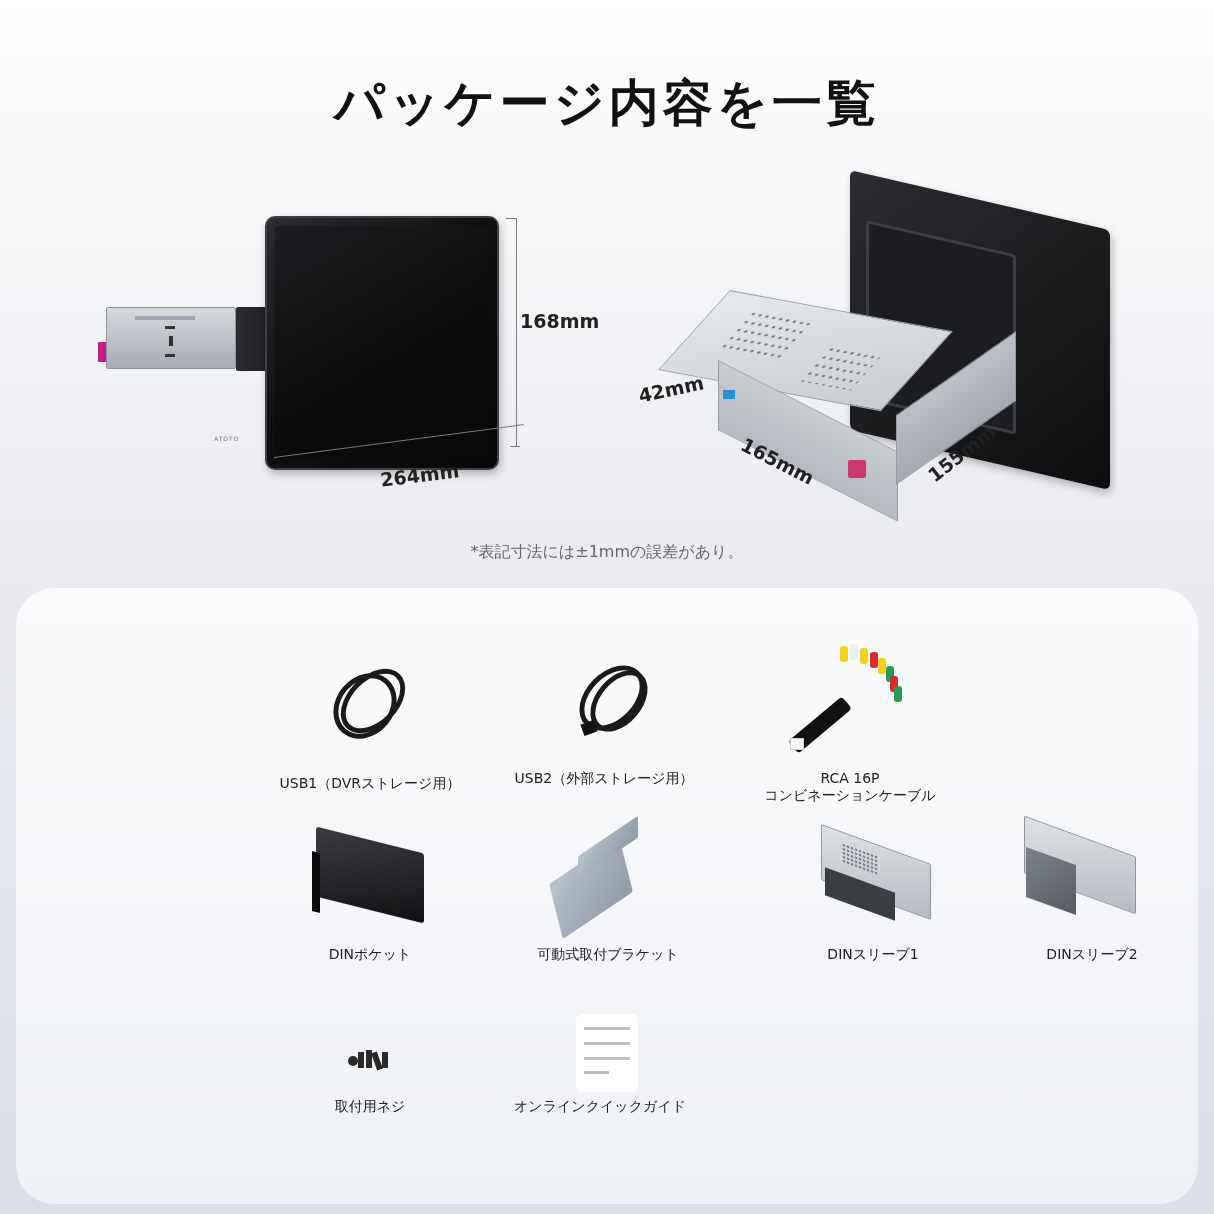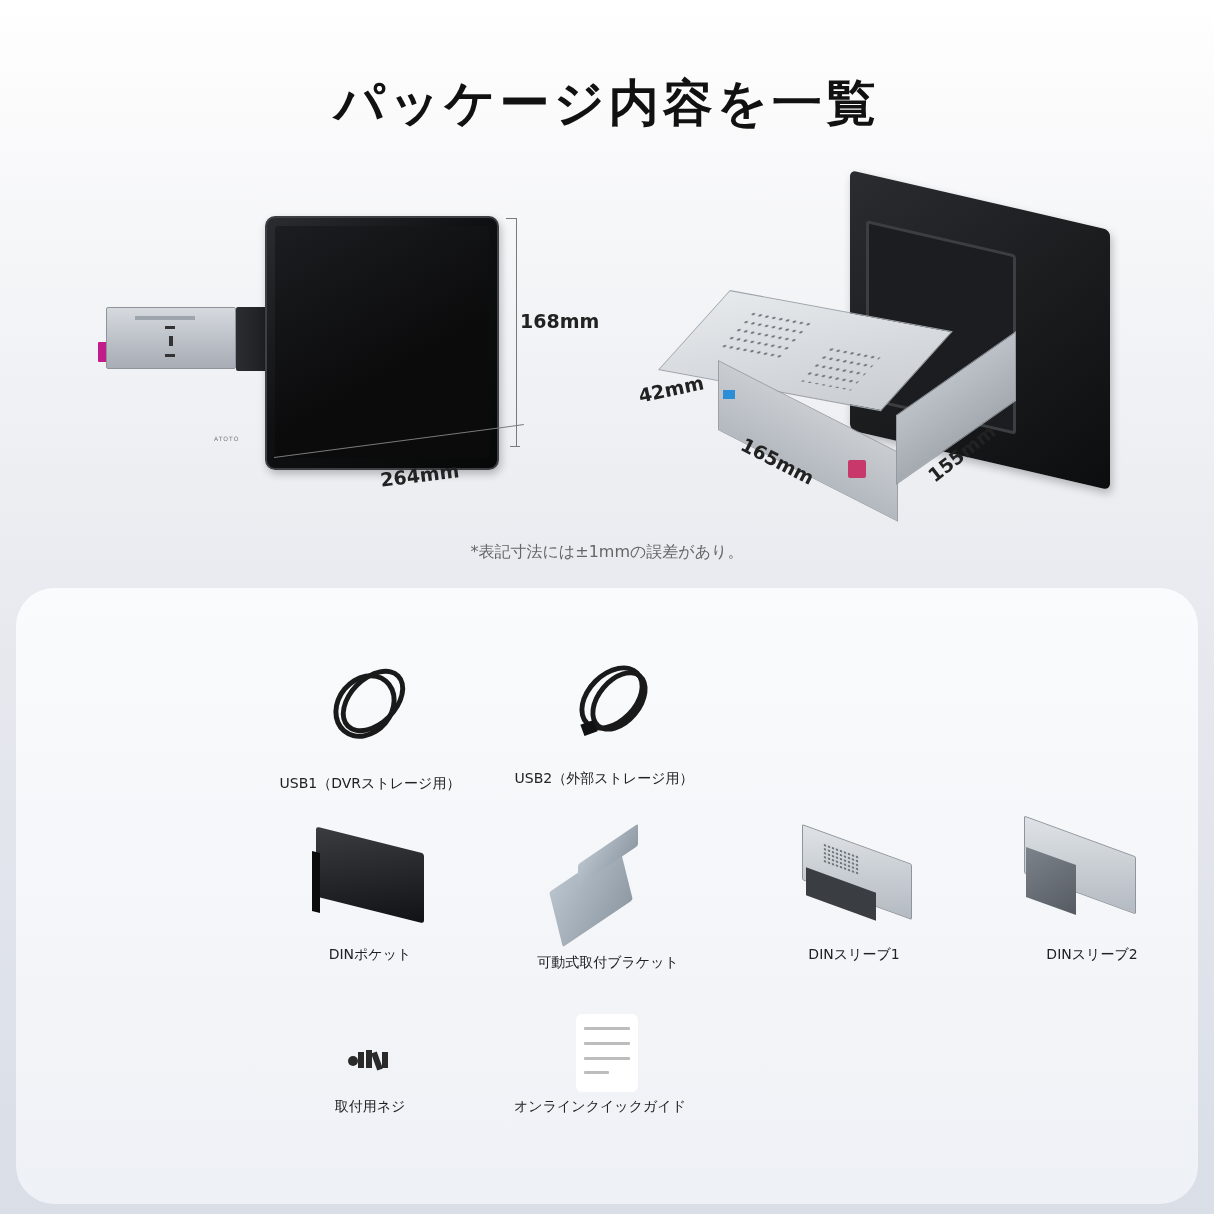--- a/index.html
+++ b/index.html
@@ -202,40 +202,56 @@
 
   <div class="item" style="left:470px;top:22px;">
     <div class="item-visual">
       <div class="cable-coil" style="left:100px;top:50px;width:52px;height:76px;transform:rotate(45deg);"></div>
       <div class="cable-coil" style="left:110px;top:56px;width:46px;height:70px;transform:rotate(40deg);"></div>
       <div style="position:absolute;left:96px;top:112px;width:14px;height:12px;background:#111;transform:rotate(-20deg);"></div>
     </div>
     <div class="item-label">USB2（外部ストレージ用）</div>
   </div>
 
+  <div class="item" style="left:716px;top:22px;">
+    <div class="item-visual">
+      <div style="position:absolute;left:80px;top:80px;width:16px;height:70px;background:#111;transform:rotate(50deg);border-radius:4px;"></div>
+      <div style="position:absolute;left:58px;top:128px;width:14px;height:12px;background:#f4f4f4;border:1px solid #ccc;"></div>
+      <div class="rca-tip" style="left:108px;top:36px;background:#f3d21d;"></div>
+      <div class="rca-tip" style="left:118px;top:34px;background:#eee;"></div>
+      <div class="rca-tip" style="left:128px;top:38px;background:#f3d21d;"></div>
+      <div class="rca-tip" style="left:138px;top:42px;background:#d92b2b;"></div>
+      <div class="rca-tip" style="left:146px;top:48px;background:#f3d21d;"></div>
+      <div class="rca-tip" style="left:154px;top:56px;background:#2b9a5b;"></div>
+      <div class="rca-tip" style="left:158px;top:66px;background:#d92b2b;"></div>
+      <div class="rca-tip" style="left:162px;top:76px;background:#2b9a5b;"></div>
+    </div>
+    <div class="item-label">RCA 16P</div>
+    <div class="item-label">コンビネーションケーブル</div>
+  </div>
 
 
 
   <div class="item" style="left:236px;top:228px;">
     <div class="item-visual" style="height:130px;">
       <div class="black-box" style="left:64px;top:24px;width:108px;height:70px;transform:skewY(14deg);"></div>
       <div style="position:absolute;left:60px;top:36px;width:8px;height:60px;background:#0b0b0c;transform:skewY(14deg);"></div>
     </div>
     <div class="item-label">DINポケット</div>
   </div>
 
-  <div class="item" style="left:474px;top:236px;">
+  <div class="item" style="left:474px;top:228px;">
     <div class="item-visual" style="height:130px;">
       <div class="bracket" style="left:66px;top:40px;width:70px;height:64px;transform:skewY(-34deg) skewX(12deg);"></div>
       <div class="bracket" style="left:88px;top:20px;width:60px;height:22px;transform:skewY(-34deg);"></div>
     </div>
     <div class="item-label">可動式取付ブラケット</div>
   </div>
 
-  <div class="item" style="left:720px;top:228px;">
+  <div class="item" style="left:739px;top:228px;">
     <div class="item-visual" style="height:130px;">
       <div class="metal-box" style="left:66px;top:28px;width:110px;height:56px;transform:skewY(20deg);">
         <div class="dots" style="left:20px;top:10px;width:36px;height:20px;background-size:4px 4px;"></div>
       </div>
       <div style="position:absolute;left:70px;top:64px;width:70px;height:28px;background:#3a3d41;transform:skewY(20deg);"></div>
     </div>
     <div class="item-label">DINスリーブ1</div>
   </div>
 
   <div class="item" style="left:958px;top:228px;">

